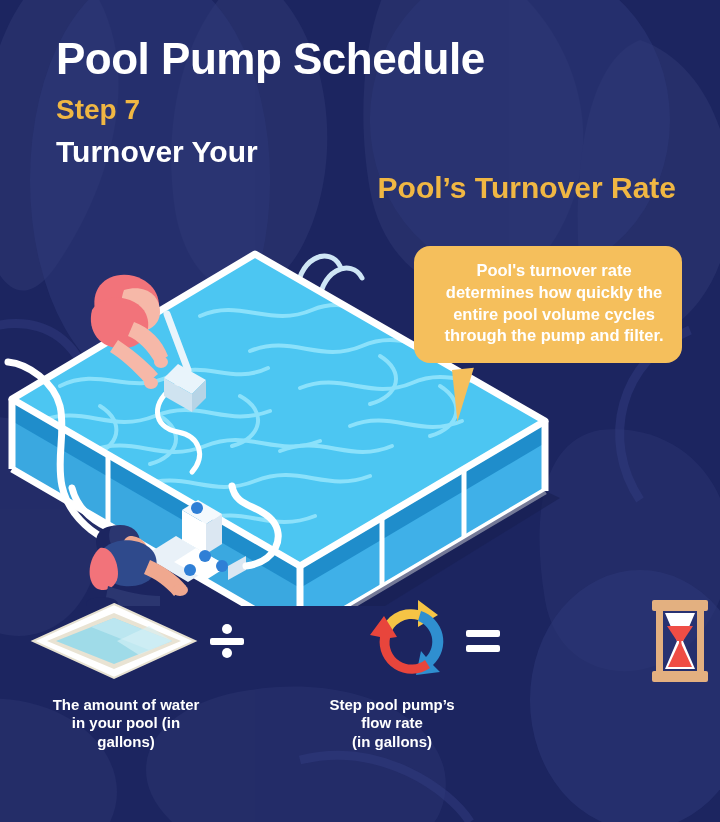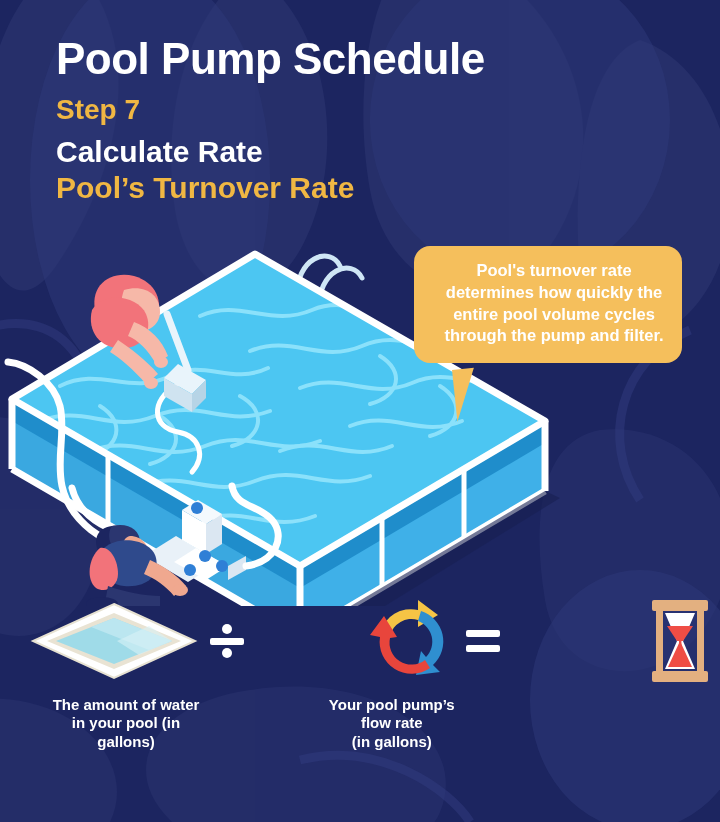--- a/index.html
+++ b/index.html
@@ -24,21 +24,21 @@
   .h-step{
     font-size:28px;font-weight:bold;color:#f0b743;
     line-height:1.15;margin:0 0 8px 0;
   }
   .h-sub1{
     font-size:30px;font-weight:bold;color:#ffffff;
     line-height:1.18;margin:0;
   }
   .h-sub2{
     font-size:30px;font-weight:bold;color:#f0b743;
-    line-height:1.18;margin:0;
+    line-height:1.18;margin:0;text-align:right;
   }
 
   
   .stage{position:absolute;left:0;top:236px;width:720px;height:370px;z-index:4;}
   .stage svg{display:block;}
 
   
   .callout{
     position:absolute;left:414px;top:246px;width:268px;
     background:#f5bf5c;border-radius:16px;
@@ -115,21 +115,21 @@
         <path d="M-20 330 C 70 300, 110 380, 90 470"></path>
         <path d="M690 330 C 620 360, 600 440, 640 500"></path>
         <path d="M300 760 C 380 740, 450 790, 470 822"></path>
       </g>
     </svg>
   </div>
 
   <div class="header">
     <h1 class="h-title">Pool Pump Schedule</h1>
     <div class="h-step">Step 7</div>
-    <div class="h-sub1">Calculate Rate</div>
+    <div class="h-sub1">Turnover Your</div>
     <div class="h-sub2">Pool’s Turnover Rate</div>
   </div>
 
   <div class="stage">
     <svg width="720" height="370" viewBox="0 0 720 370">
       <defs>
         <clipPath id="waterClip">
           <polygon points="255,18 545,185 300,330 12,163"></polygon>
         </clipPath>
       </defs>
@@ -282,21 +282,21 @@
     <div class="f-item">
       <div class="f-icon">
         <svg width="88" height="86" viewBox="0 0 88 86">
           <g transform="translate(44,43)">
             <path d="M -31 -8 A 32 32 0 0 1 7 -31 L 7 -41 L 27 -26 L 7 -14 L 7 -21 A 22 22 0 0 0 -21 -5 Z" fill="#f6c445"></path>
             <path d="M 10 -30 A 32 32 0 0 1 22 24 L 29 31 L 5 34 L 10 10 L 15 16 A 22 22 0 0 0 7 -20 Z" fill="#2f8fd0"></path>
             <path d="M 19 27 A 32 32 0 0 1 -31 -4 L -41 -6 L -27 -25 L -14 -4 L -21 -3 A 22 22 0 0 0 14 19 Z" fill="#e8453c"></path>
           </g>
         </svg>
       </div>
-      <div class="f-label">Your pool pump’s
+      <div class="f-label">Step pool pump’s
 flow rate
 (in gallons)</div>
     </div>
 
     <div class="f-op">
       <div class="op-equals">
         <div class="bar top"></div>
         <div class="bar bot"></div>
       </div>
     </div>

